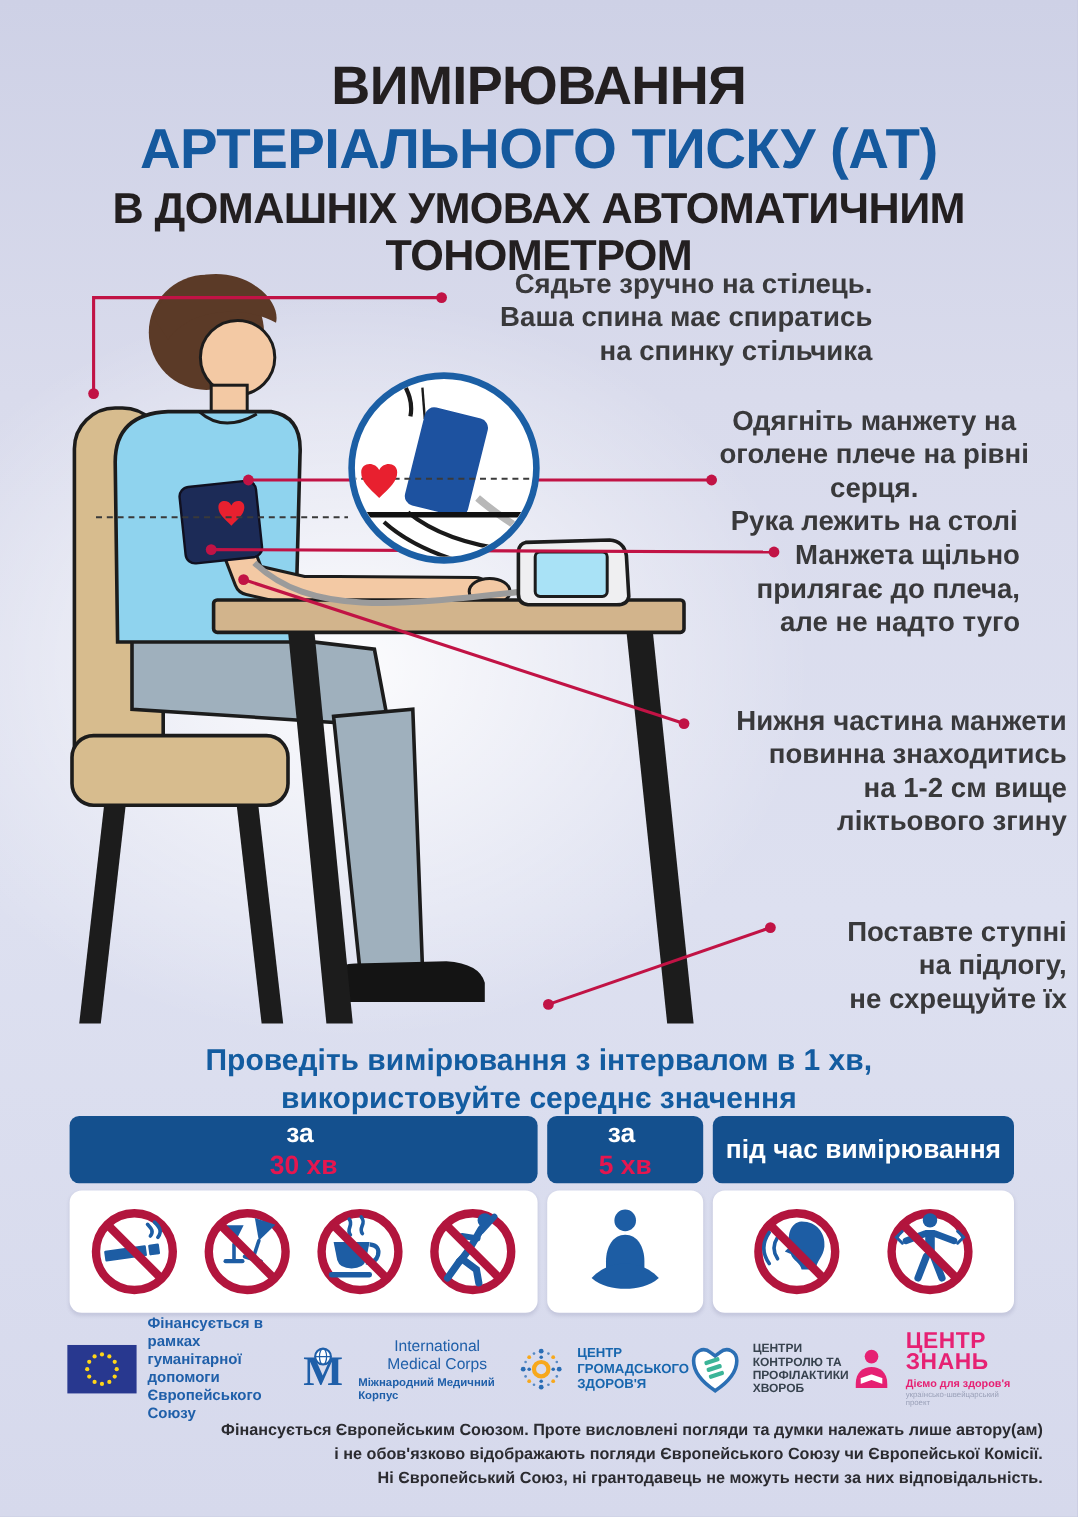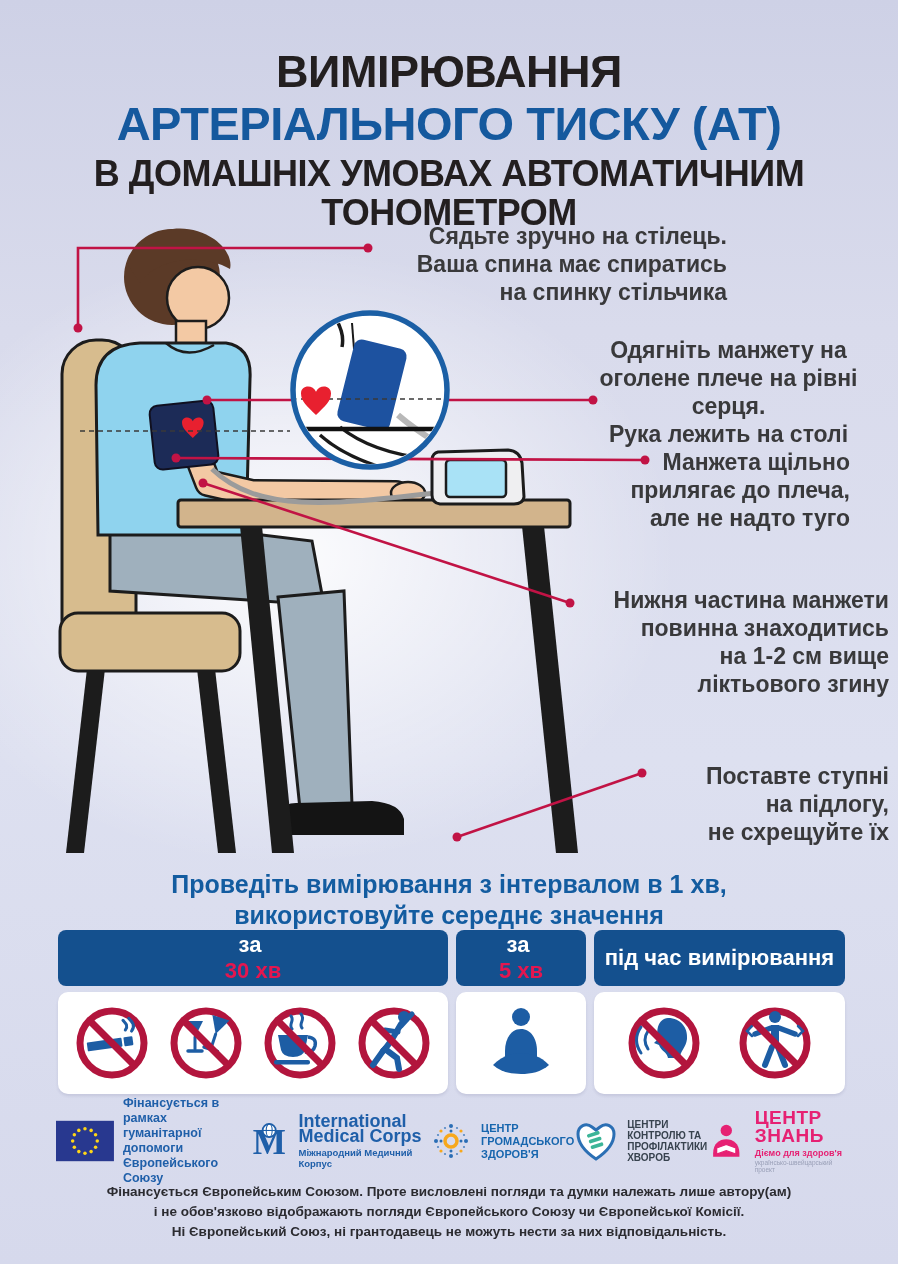--- a/index.html
+++ b/index.html
@@ -36,29 +36,29 @@
   .col .panel{margin-top:6px;height:102px;background:#fff;border-radius:10px;
     display:flex;align-items:center;justify-content:space-evenly;box-shadow:0 2px 3px rgba(60,60,110,.12);}
   .c1{left:58px;width:390px;}
   .c2{left:456px;width:130px;}
   .c3{left:594px;width:251px;}
   
   .footer{position:absolute;top:1096px;left:0;width:898px;display:flex;align-items:center;
     justify-content:space-between;padding:0 56px;box-sizing:border-box;}
   .lg{display:flex;align-items:center;gap:9px;}
   .eu-text{font-size:12.5px;font-weight:bold;color:#1f5fa9;line-height:15px;}
-  .imc-text .en{font-size:18px;font-weight:bold;color:#1f5fa9;line-height:15px;}
+  .imc-text .en{font-size:13px;font-weight:normal;color:#1f5fa9;line-height:15px;text-align:center;}
   .imc-text .uk{font-size:9.5px;font-weight:bold;color:#1f5fa9;margin-top:3px;}
   .phc-text{font-size:11px;font-weight:bold;color:#1766ae;line-height:13px;}
   .cdc-text{font-size:10px;font-weight:bold;color:#37424e;line-height:11px;}
   .kc-text .t{font-size:19px;font-weight:bold;color:#e62173;line-height:18px;letter-spacing:.5px;}
   .kc-text .tag{font-size:9px;font-weight:bold;color:#e62173;margin-top:3px;}
   .kc-text .sub{font-size:6.5px;color:#9aa0b8;margin-top:1px;}
   
-  .disclaimer{position:absolute;top:1182px;left:29px;width:840px;text-align:center;
+  .disclaimer{position:absolute;top:1182px;left:29px;width:840px;text-align:right;
     font-size:13.5px;font-weight:bold;color:#2b2b30;line-height:20px;}
 </style>
 </head>
 <body>
 
 <div class="page">
 
   <div class="title">
     <div class="l1">ВИМІРЮВАННЯ</div>
     <div class="l2">АРТЕРІАЛЬНОГО ТИСКУ (АТ)</div>

